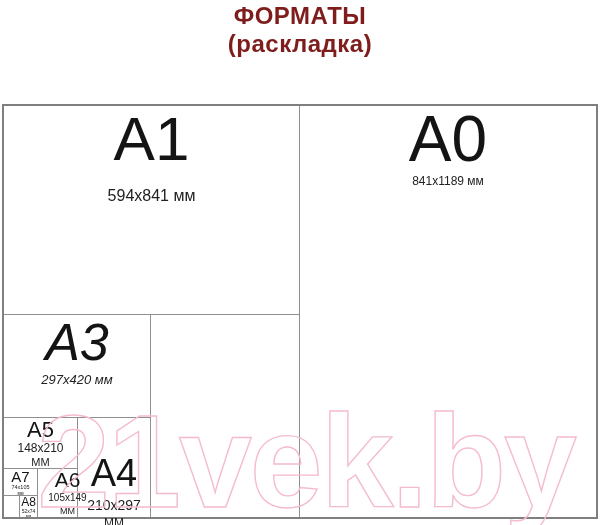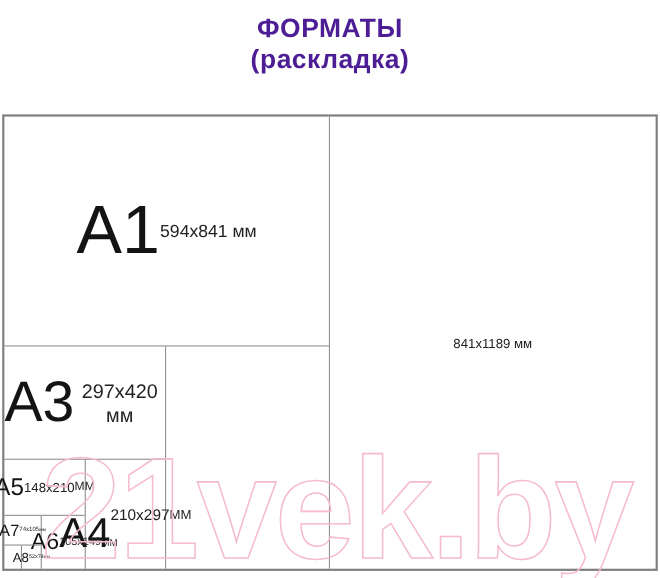--- a/index.html
+++ b/index.html
@@ -3,56 +3,56 @@
 <meta charset="utf-8">
 <style>
   html,body{margin:0;padding:0;}
   body{
     width:600px;height:525px;position:relative;overflow:hidden;
     background:#ffffff;
     font-family:"Liberation Sans", sans-serif;
     -webkit-font-smoothing:antialiased;
   }
   .title{
-    position:absolute;left:0;top:13px;width:600px;
-    text-align:center;color:#4c1d95;
+    position:absolute;left:0;top:2px;width:600px;
+    text-align:center;color:#7f1d1d;
     font-size:24px;font-weight:700;line-height:28px;
     letter-spacing:.5px;
   }
   .diagram{
     position:absolute;left:2px;top:104px;width:596px;height:415px;
     box-sizing:border-box;border:2px solid #7f7f7f;background:#fff;
   }
   .cell{
     position:absolute;box-sizing:border-box;
-    display:flex;align-items:center;justify-content:center;
+    display:flex;flex-direction:column;align-items:center;
     color:#141414;text-align:center;
   }
   .bl{border-left:1px solid #8f8f8f;}
   .bb{border-bottom:1px solid #8f8f8f;}
   .lbl{font-weight:500;line-height:1.05;}
   .dims{font-weight:400;color:#222;line-height:1.25;}
   .dims2{font-weight:400;color:#222;line-height:1.2;}
 
   
   .c-a0{left:295px;top:0;width:297px;height:411px;}
   .c-a1{left:0;top:0;width:295px;height:209px;}
   .c-a2{left:146px;top:209px;width:149px;height:202px;}
-  .c-a3{left:0;top:209px;width:146px;height:103px;}
+  .c-a3{left:0;top:209px;width:146px;height:103px;font-style:italic;}
   .c-a4{left:73px;top:312px;width:73px;height:99px;}
   .c-a5{left:0;top:312px;width:73px;height:51px;}
   .c-a6{left:33px;top:363px;width:40px;height:48px;padding-left:20px;}
   .c-a7{left:0;top:363px;width:33px;height:27px;}
   .c-a8{left:15px;top:390px;width:18px;height:21px;}
   .c-blank{left:0;top:390px;width:15px;height:21px;}
 
   .c-a0 .lbl{font-size:64px;}  .c-a0 .dims{font-size:12px;margin-top:1px;}
-  .c-a1 .lbl{font-size:62px;}  .c-a1 .dims{font-size:16px;margin-top:1px;}
+  .c-a1 .lbl{font-size:62px;}  .c-a1 .dims{font-size:16px;margin-top:15px;}
   .c-a2 .lbl{font-size:44px;}  .c-a2 .dims{font-size:15px;margin-top:2px;}
-  .c-a3 .lbl{font-size:52px;}  .c-a3 .dims{font-size:18px;margin-top:2px;}
+  .c-a3 .lbl{font-size:52px;}  .c-a3 .dims{font-size:13px;margin-top:2px;}
   .c-a4 .lbl{font-size:38px;margin-top:36px;}  .c-a4 .dims{font-size:14px;margin-top:3px;} .c-a4 .dims2{font-size:12px;margin-top:2px;}
   .c-a5 .lbl{font-size:22px;}  .c-a5 .dims{font-size:12px;}               .c-a5 .dims2{font-size:11px;}
   .c-a6 .lbl{font-size:21px;}  .c-a6 .dims{font-size:10px;margin-top:1px;}.c-a6 .dims2{font-size:9px;margin-top:1px;}
   .c-a7 .lbl{font-size:15px;line-height:1;}  .c-a7 .dims{font-size:5.5px;} .c-a7 .dims2{font-size:4.5px;}
   .c-a8 .lbl{font-size:12px;line-height:1;}  .c-a8 .dims{font-size:5px;}   .c-a8 .dims2{font-size:4px;}
 
   .watermark{
     position:absolute;left:0;top:0;width:600px;height:525px;
     pointer-events:none;
   }
@@ -66,20 +66,21 @@
 </div>
 
 <div class="diagram">
 
   <div class="cell c-a1 bb">
     <div class="lbl">A1</div>
     <div class="dims">594x841 мм</div>
   </div>
 
   <div class="cell c-a0 bl">
+    <div class="lbl">A0</div>
     <div class="dims">841x1189 мм</div>
   </div>
 
   <div class="cell c-a2 bl">
   </div>
 
   <div class="cell c-a3 bb">
     <div class="lbl">A3</div>
     <div class="dims">297x420 мм</div>
   </div>

